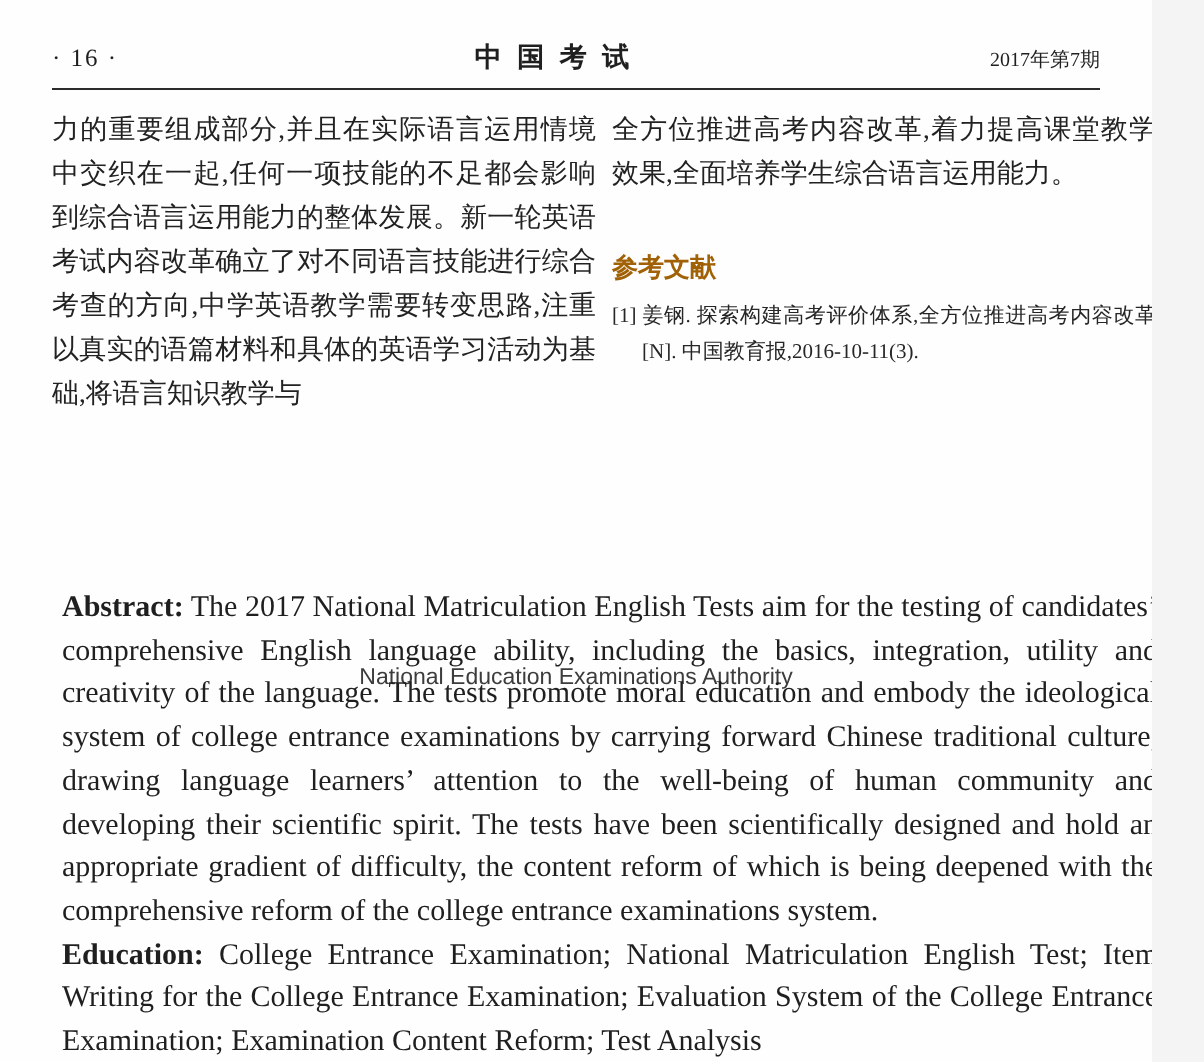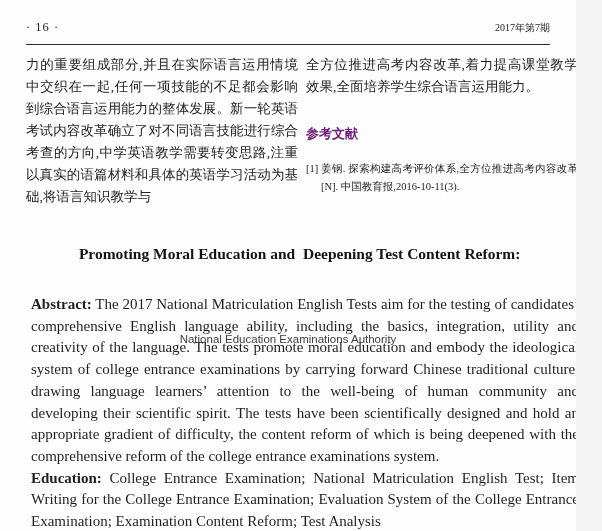--- a/index.html
+++ b/index.html
@@ -48,24 +48,24 @@
     text-align: justify;
     color: #222;
   }
   .col-left { left: 26px; }
   .col-right { left: 306px; }
   .refs-heading {
     margin-top: 25px;
     font-family: "Liberation Sans", sans-serif;
     font-weight: 700;
     font-size: 13px;
-    color: #701a75;
+    color: #a16207;
   }
   .ref-item {
-    margin-top: 15px;
+    margin-top: 5px;
     font-size: 10.5px;
     line-height: 17.5px;
     padding-left: 15px;
     text-indent: -15px;
     text-align: justify;
     color: #262626;
   }
   
   .title-block {
     position: absolute;
@@ -105,37 +105,38 @@
     color: #2a2a2a;
   }
 </style>
 </head>
 <body>
 
 <div class="page">
 
   <div class="header">
     <span class="page-num">· 16 ·</span>
+    <span class="journal">中 国 考 试</span>
     <span class="issue">2017年第7期</span>
   </div>
   <div class="header-rule"></div>
 
   <div class="col col-left">
     <p>力的重要组成部分,并且在实际语言运用情境中交织在一起,任何一项技能的不足都会影响到综合语言运用能力的整体发展。新一轮英语考试内容改革确立了对不同语言技能进行综合考查的方向,中学英语教学需要转变思路,注重以真实的语篇材料和具体的英语学习活动为基础,将语言知识教学与</p>
   </div>
 
   <div class="col col-right">
     <p>全方位推进高考内容改革,着力提高课堂教学效果,全面培养学生综合语言运用能力。</p>
     <div class="refs-heading">参考文献</div>
     <p class="ref-item"><span>[1]</span> <span>姜钢. 探索构建高考评价体系,全方位推进高考内容改革[N]. 中国教育报,2016-10-11(3).</span></p>
   </div>
 
   <div class="title-block">
     <div class="article-title">
-      <span>Promoting Moral Education and  Deepening Test Content Reform:</span><br>
+      <br>
     </div>
     <div class="affiliation">National Education Examinations Authority</div>
   </div>
 
   <div class="abstract-block">
     <p><span class="label">Abstract:</span> <span>The 2017 National Matriculation English Tests aim for the testing of candidates’ comprehensive English language ability, including the basics, integration, utility and creativity of the language. The tests promote moral education and embody the ideological system of college entrance examinations by carrying forward Chinese traditional culture, drawing language learners’ attention to the well-being of human community and developing their scientific spirit. The tests have been scientifically designed and hold an appropriate gradient of difficulty, the content reform of which is being deepened with the comprehensive reform of the college entrance examinations system.</span></p>
     <p><span class="label">Education:</span> <span>College Entrance Examination; National Matriculation English Test; Item Writing for the College Entrance Examination; Evaluation System of the College Entrance Examination; Examination Content Reform; Test Analysis</span></p>
   </div>
 
 

